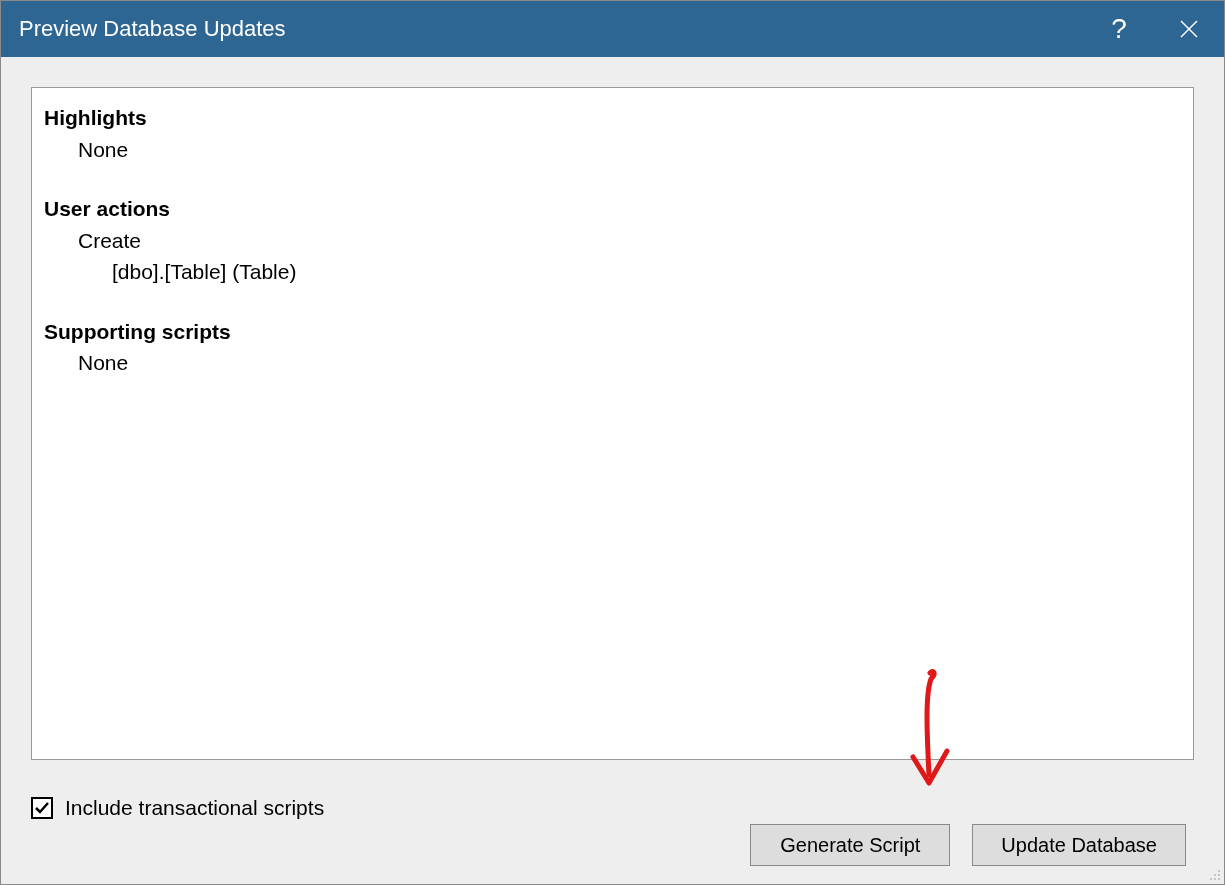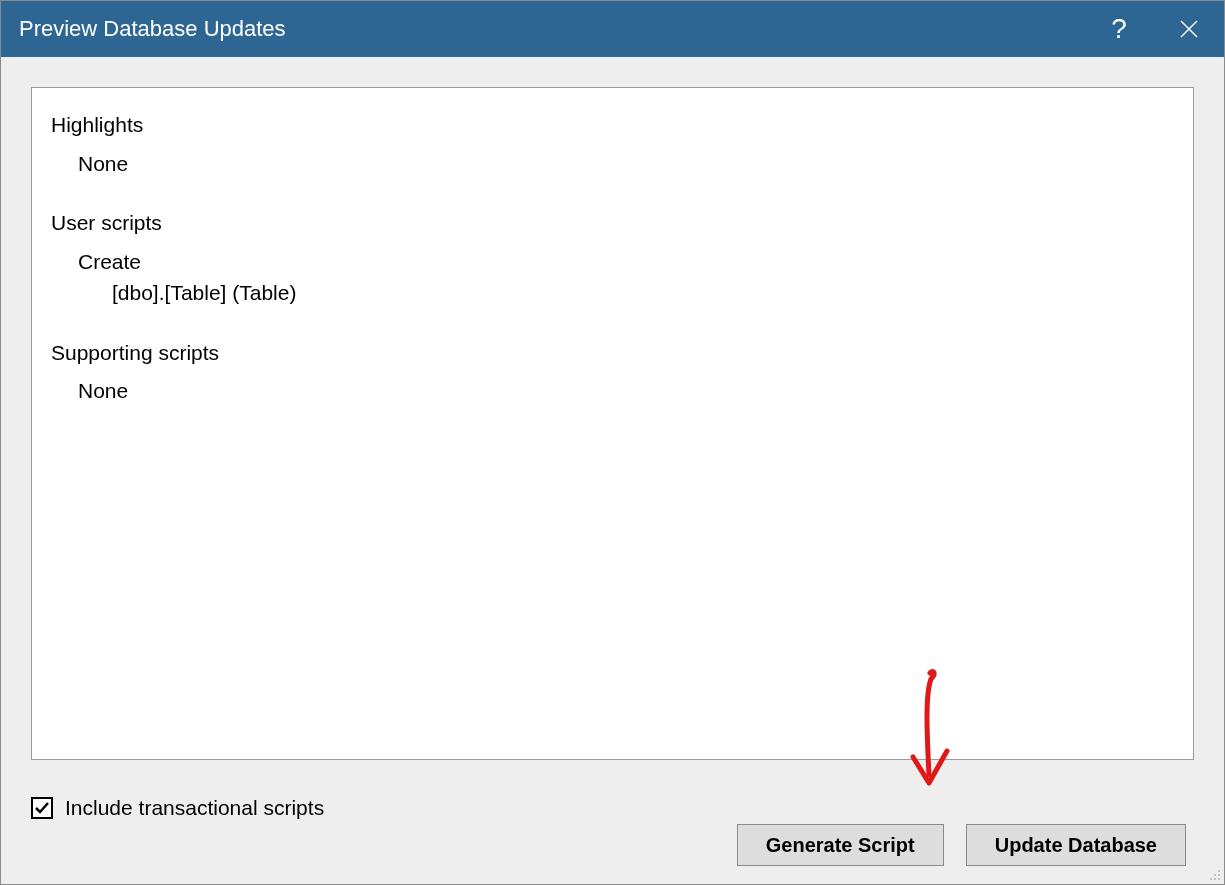--- a/index.html
+++ b/index.html
@@ -64,22 +64,22 @@
       flex: 1;
       background: #ffffff;
       border: 1px solid #9a9a9a;
       padding: 14px 12px;
       font-size: 21px;
       line-height: 1.5;
       color: #000000;
       overflow: auto;
     }
     .section-heading {
-      font-weight: 400;
-      margin: 7px;
+      font-weight: 700;
+      margin: 0;
     }
     .section-heading:not(:first-child) {
       margin-top: 28px;
     }
     .indent-1 {
       padding-left: 34px;
     }
     .indent-2 {
       padding-left: 68px;
     }
@@ -125,21 +125,20 @@
       font-size: 20px;
       color: #000000;
       display: flex;
       align-items: center;
       justify-content: center;
       padding: 0 28px;
       font-family: inherit;
     }
     .btn-wide {
       min-width: 200px;
-      font-weight: bold;
     }
     .resize-grip {
       position: absolute;
       right: 4px;
       bottom: 4px;
       width: 16px;
       height: 16px;
       opacity: 0.4;
     }
     .annotation-arrow {
@@ -166,21 +165,21 @@
         </svg>
       </div>
     </div>
   </div>
 
   <div class="dialog-body">
     <div class="content-box">
       <div class="section-heading">Highlights</div>
       <div class="indent-1">None</div>
 
-      <div class="section-heading">User scripts</div>
+      <div class="section-heading">User actions</div>
       <div class="indent-1">Create</div>
       <div class="indent-2">[dbo].[Table] (Table)</div>
 
       <div class="section-heading">Supporting scripts</div>
       <div class="indent-1">None</div>
     </div>
 
     <div class="footer-row">
       <div class="checkbox-wrap">
         <div class="checkbox">

